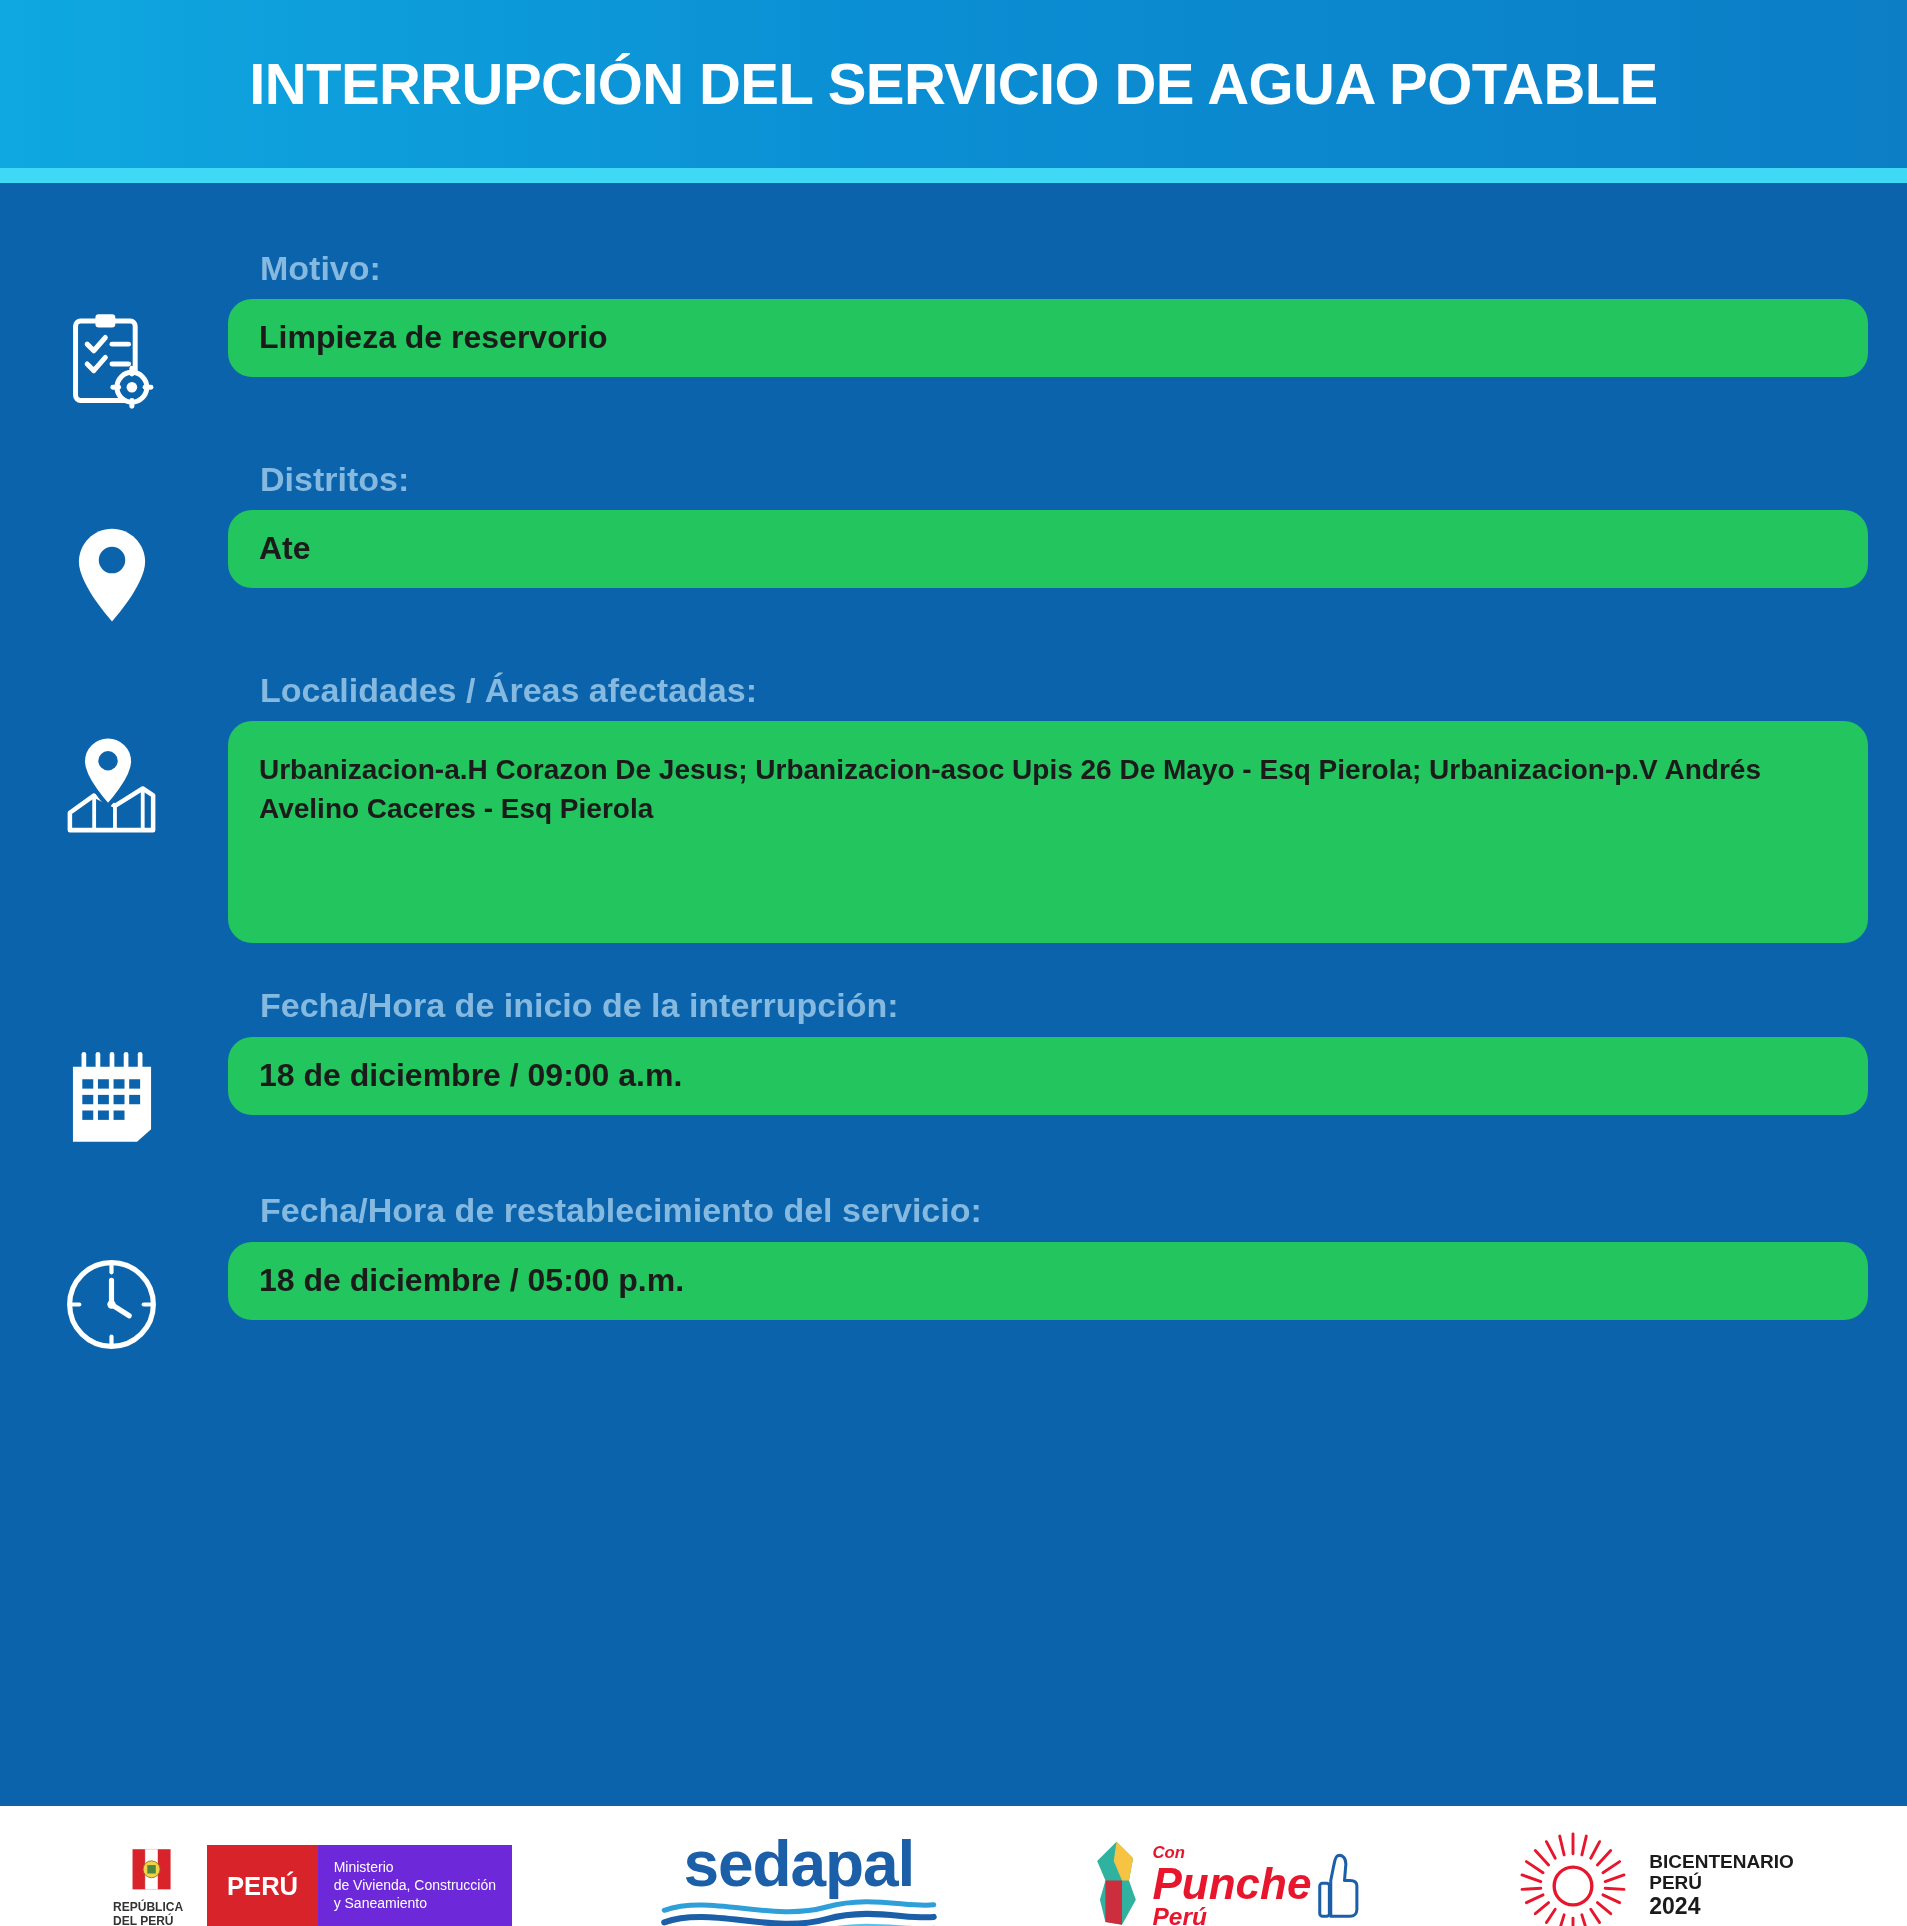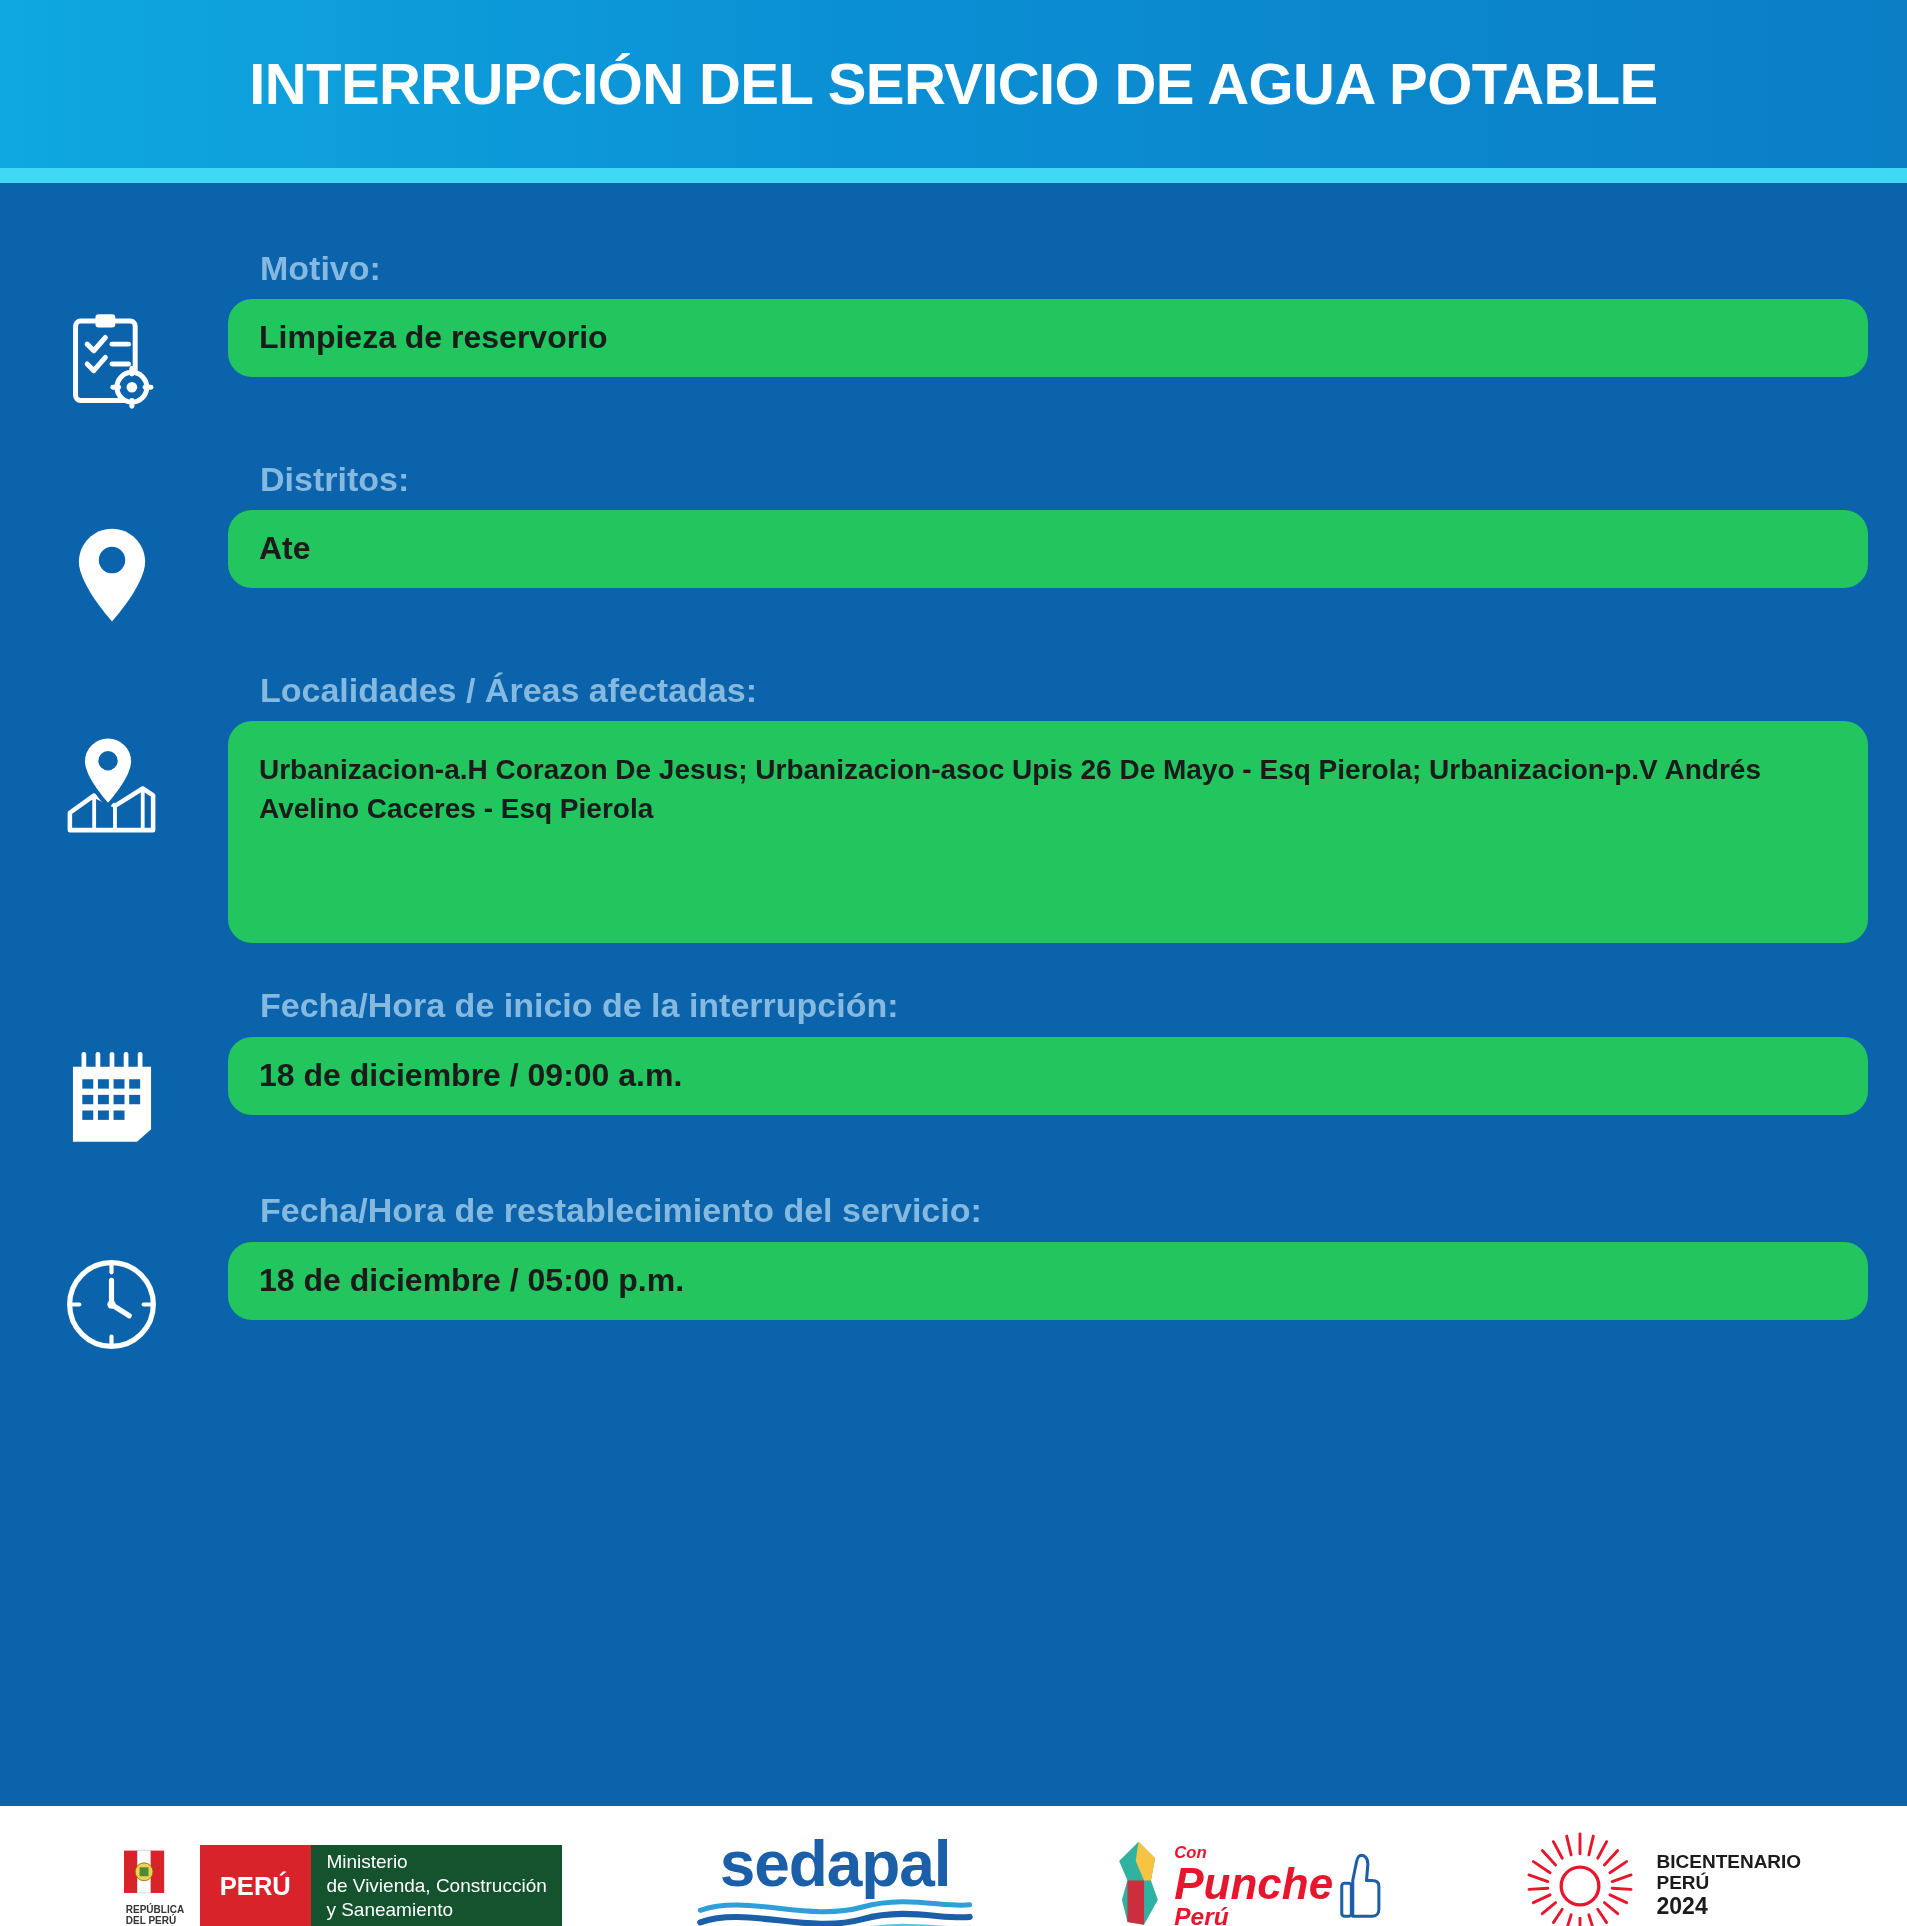--- a/index.html
+++ b/index.html
@@ -121,45 +121,44 @@
   .peru-flagbox {
     width: 94px;
     background: #ffffff;
     border-right: 0;
     display: flex;
     flex-direction: column;
     align-items: center;
     justify-content: center;
   }
   .peru-escudo-label {
-    font-size: 10px;
+    font-size: 12px;
     color: #333;
     font-weight: bold;
     letter-spacing: 0px;
     margin-top: 2.2px;
-    margin-left: 20px;
   }
   .peru-red {
     background: #d8232a;
     color: #ffffff;
     width: 111px;
     display: flex;
     align-items: center;
     justify-content: center;
     font-size: 25.6px;
     font-weight: bold;
   }
   .peru-gray {
-    background: #14532d;
+    background: #6d28d9;
     color: #ffffff;
     display: flex;
     flex-direction: column;
     justify-content: center;
     padding: 0 15.6px;
-    font-size: 19px;
+    font-size: 14px;
     line-height: 1.28;
   }
 
   .logo-sedapal {
     display: flex;
     flex-direction: column;
     align-items: center;
   }
   .sedapal-text {
     color: #1b5fa8;

